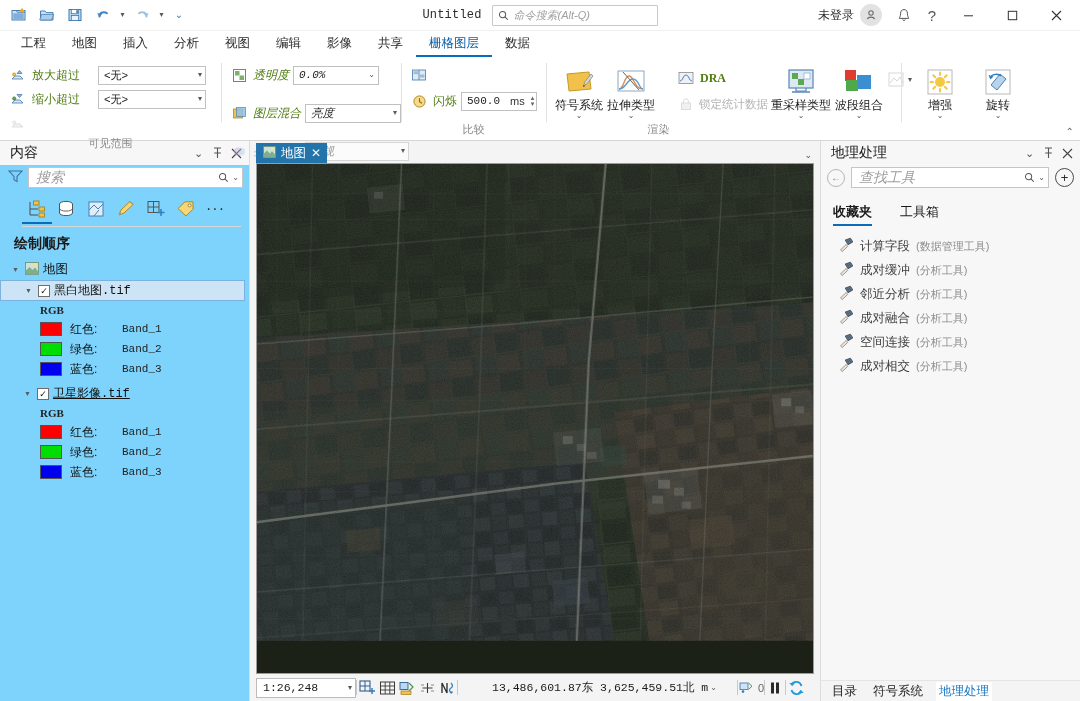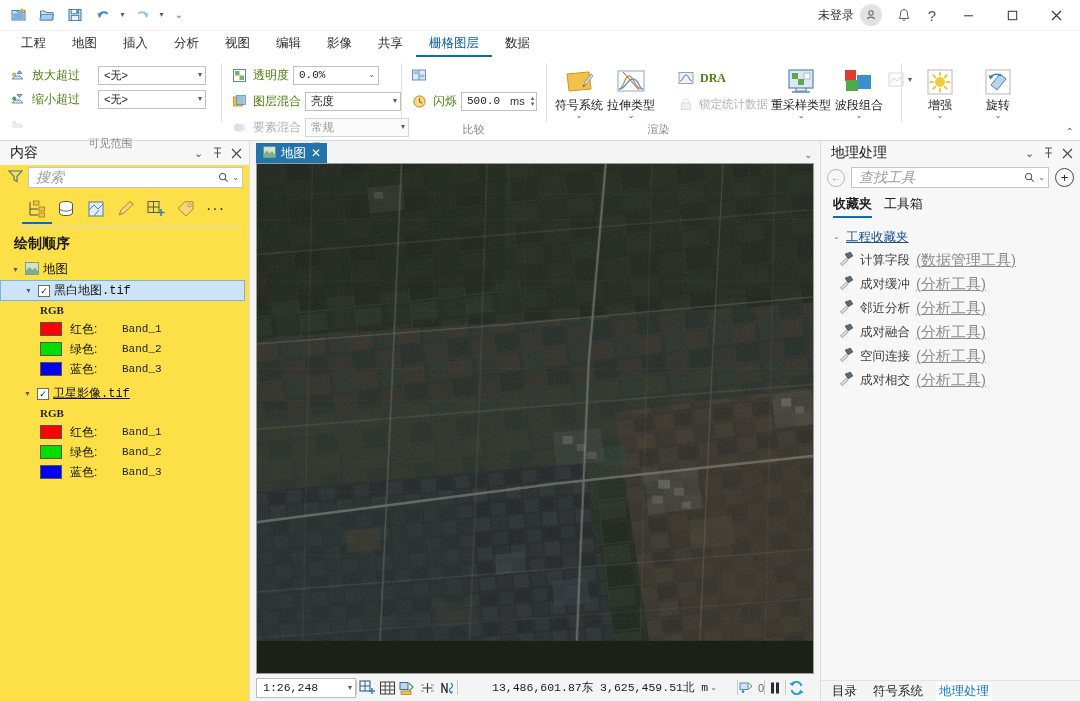--- a/index.html
+++ b/index.html
@@ -88,21 +88,21 @@
   .bigbtn .bi { height: 34px; display: flex; align-items: center; justify-content: center; }
   .bigbtn .bl { font-size: 12px; color: #1a1a1a; text-align: center; line-height: 13px; white-space: nowrap;}
   .bigbtn .bc { font-size: 8px; color: #555; line-height:8px;}
   .smallicon { width:20px;height:20px;display:flex;align-items:center;justify-content:center;}
   .ribbon-collapse { position:absolute; right:6px; bottom:3px; font-size:10px; color:#666; cursor:pointer;}
 
   
   .main { flex: 1; display: flex; min-height: 0; background:#f4f4f4; }
 
   
-  .panel { background: #fde047; display: flex; flex-direction: column; }
+  .panel { background: #7dd3fc; display: flex; flex-direction: column; }
   .panel-head {
     height: 24px; min-height:24px; display: flex; align-items: center; padding: 0 4px 0 10px; gap: 2px;
     background:#f7f7f7;
   }
   .panel-title { font-size: 14px; color: #1a1a1a; flex: 1; }
   .ph-ico { width:17px;height:18px;display:flex;align-items:center;justify-content:center;color:#555;cursor:pointer;font-size:11px;}
 
   .search-row { display: flex; align-items: center; gap: 5px; padding: 2px 6px 4px 8px; }
   .searchbox {
     flex: 1; height: 21px; border: 1px solid #c5c5c5; background: #fff; display: flex;
@@ -160,29 +160,29 @@
   .sb-sep { width: 1px; height: 15px; background: #c8c8c8; }
   .sb-ico { width: 20px; height: 20px; display: flex; align-items: center; justify-content: center; cursor: pointer; }
   .coords { font-family:"Liberation Mono","DejaVu Sans Mono",monospace; font-size: 11.5px; color: #1a1a1a; white-space:nowrap;}
   .selcount { font-size: 11px; color: #666; }
 
   
   .geo { width: 260px; min-width:260px; border-left: 1px solid #dcdcdc; background:#f7f7f7;}
   .geo-search-row { display: flex; align-items: center; gap: 6px; padding: 2px 6px 4px 6px; }
   .backcirc { width:18px;height:18px;border-radius:50%;border:1px solid #b6b6b6;display:flex;align-items:center;justify-content:center;color:#8a8a8a;font-size:10px;cursor:pointer;}
   .pluscirc { width:19px;height:19px;border-radius:50%;border:1px solid #4a4a4a;display:flex;align-items:center;justify-content:center;color:#2a2a2a;font-size:13px;cursor:pointer;}
-  .geo-tabs { display: flex; align-items: center; gap: 12px; padding: 3px 0 0 12px; }
+  .geo-tabs { display: flex; align-items: center; gap: 28px; padding: 3px 0 0 12px; margin-top: 8px; }
   .geo-tab { font-size: 13px; color: #1a1a1a; padding-bottom: 3px; border-bottom: 2px solid transparent; cursor: pointer; }
   .geo-tab.active { border-bottom: 2px solid #0b6cbb; font-weight: bold; }
   .geo-body { flex: 1; overflow: hidden; padding-top: 8px; font-size: 12.5px; }
   .geo-group { display: flex; align-items: center; gap: 4px; padding-left: 10px; height: 22px; cursor:pointer;}
   .geo-group .gname { color: #1c4f82; text-decoration: underline; font-size: 12.5px;}
   .geo-item { display: flex; align-items: center; gap: 6px; padding-left: 18px; height: 24px; cursor: pointer; }
   .geo-item .gi-name { font-size: 12.5px; color: #404040; }
-  .geo-item .gi-tool { font-size: 15px; color: #8d8d8d; text-decoration: underline; }
+  .geo-item .gi-tool { font-size: 11px; color: #8d8d8d; }
 
   .bottom-tabs {
     height: 21px; min-height:21px; display: flex; align-items: center; gap: 10px;
     padding-left: 8px; background: #f4f4f4; border-top:1px solid #e4e4e4;
   }
   .btab { font-size: 12.5px; color: #222; cursor: pointer; padding: 1px 3px; }
   .btab.active { color: #1a7ac4; background: #fff; }
 </style>
 </head>
 <body>
@@ -229,20 +229,30 @@
           </svg>
       </div>
       <div class="qat-sep">
           <span class="caret">▾</span>
         </div>
       <div class="qat-sep" style="width:22px">
           <span class="caret" style="font-size:10px;color:#4a7fb5;">⌄</span>
         </div>
     </div>
 
+    <div class="title-center">
+      <div class="doc-title">Untitled</div>
+      <div class="cmdsearch">
+        <svg width="11" height="11" viewBox="0 0 12 12">
+            <circle cx="5" cy="5" r="3.4" fill="none" stroke="#555" stroke-width="1.1"></circle>
+            <path d="M7.5 7.5 L10.6 10.6" stroke="#555" stroke-width="1.1"></path>
+          </svg>
+        <span class="ph">命令搜索(Alt-Q)</span>
+      </div>
+    </div>
 
     <div class="title-right">
       <span class="login-label">未登录</span>
       <div class="round-ico">
         <svg width="12" height="12" viewBox="0 0 12 12">
             <circle cx="6" cy="4" r="2.2" fill="none" stroke="#6b6b6b" stroke-width="1.1"></circle>
             <path d="M2.4 10.2 C2.8 7.4 9.2 7.4 9.6 10.2" fill="none" stroke="#6b6b6b" stroke-width="1.1"></path>
           </svg>
       </div>
       <div class="tb-ico">
@@ -323,21 +333,21 @@
                 <path d="M2 12 h11 l-3-3 h-5 z" fill="#dcdcdc" stroke="#9a9a9a" stroke-width=".9"></path>
                 <circle cx="4.2" cy="7.5" r="1.6" fill="#cfcfcf" stroke="#9a9a9a" stroke-width=".7"></circle>
               </svg>
           </span>
         </div>
       </div>
       <div class="rgroup-label">可见范围</div>
     </div>
 
     <div class="rgroup" style="width:180px">
-      <div class="rgroup-body" style="flex-direction:column;gap:4px;padding-top:4px;">
+      <div class="rgroup-body" style="flex-direction:column;gap:16px;padding-top:4px;font-style:italic;">
         <div class="rrow">
           <span class="smallicon">
             <svg width="15" height="15" viewBox="0 0 15 15">
                 <rect x="1.5" y="1.5" width="12" height="12" fill="#fff" stroke="#5a86b5"></rect>
                 <rect x="3" y="3" width="4.5" height="4.5" fill="#7fb069"></rect>
                 <rect x="7.5" y="7.5" width="4.5" height="4.5" fill="#7fb069"></rect>
               </svg>
           </span>
           <span class="rrow-label">透明度</span>
           <div class="combo" style="width:86px;">
@@ -912,24 +922,20 @@
         </div>
         <div class="pluscirc">+</div>
       </div>
 
       <div class="geo-tabs">
         <div class="geo-tab active">收藏夹</div>
         <div class="geo-tab">工具箱</div>
       </div>
 
       <div class="geo-body">
-        <div class="geo-group">
-          <span class="exp">⌄</span>
-          <span class="gname">工程收藏夹</span>
-        </div>
 
         <div class="geo-item">
           <span>
             <svg width="15" height="15" viewBox="0 0 15 15">
                 <path d="M1.5 13 L7 7.5 L8.8 9.3 L3.3 14.6 Z" fill="#e8e4d8" stroke="#8a8578" stroke-width=".8"></path>
                 <path d="M6.2 3 L11.5 1.2 L13.8 5 L9 7.8 Z" fill="#5a6b7c" stroke="#3a4a5a" stroke-width=".8"></path>
               </svg>
           </span>
           <span class="gi-name">计算字段</span>
           <span class="gi-tool">(数据管理工具)</span>

